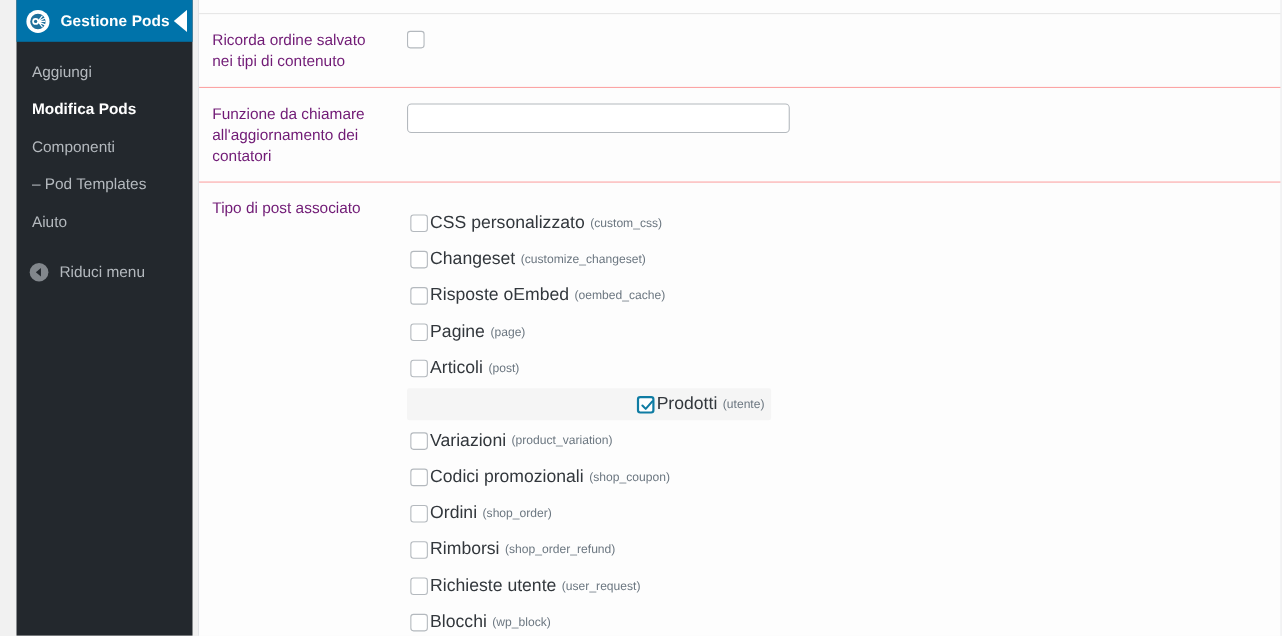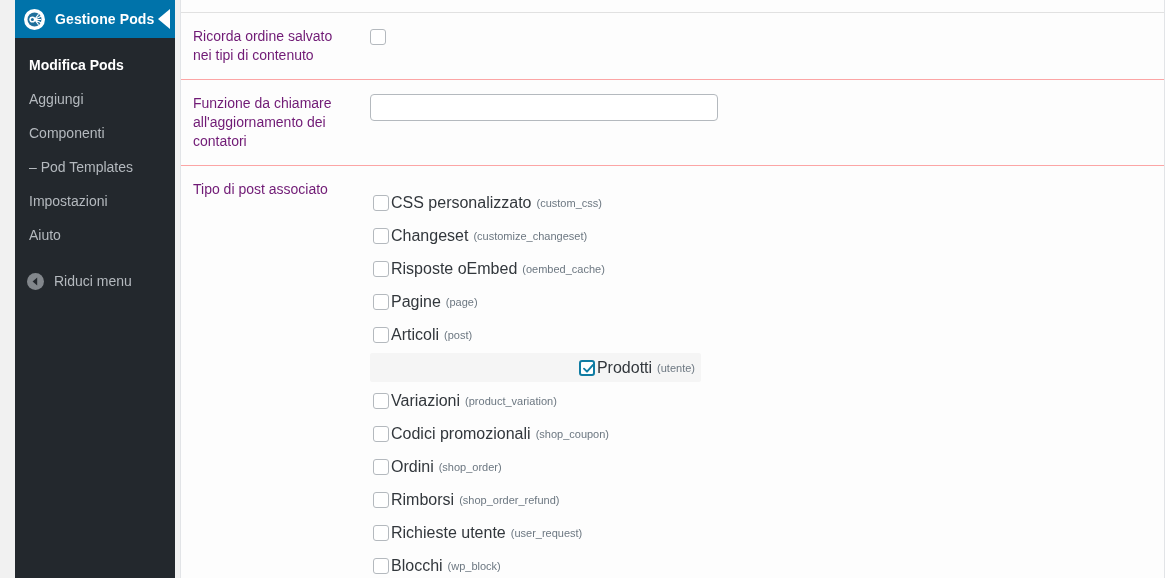--- a/index.html
+++ b/index.html
@@ -253,25 +253,24 @@
       </span>
       <span class="sidebar-title">Gestione Pods</span>
       <span class="collapse-notch">
         <svg width="14" height="20" viewBox="0 0 14 20">
           <path d="M13 0 L13 20 L1 10 Z" fill="#ffffff"></path>
         </svg>
       </span>
     </div>
 
     <div class="sidebar-menu">
+      <a class="menu-item">Aggiungi</a>
       <a class="menu-item active">Modifica Pods</a>
-      <a class="menu-item">Aggiungi</a>
       <a class="menu-item">Componenti</a>
       <a class="menu-item">– Pod Templates</a>
-      <a class="menu-item">Impostazioni</a>
       <a class="menu-item">Aiuto</a>
     </div>
 
     <div class="collapse-row">
       <span class="collapse-circle">
         <svg width="11" height="11" viewBox="0 0 11 11">
           <path d="M7.2 1.6 L7.2 9.4 L2.6 5.5 Z" fill="#23282d"></path>
         </svg>
       </span>
       <span class="collapse-label">Riduci menu</span>

